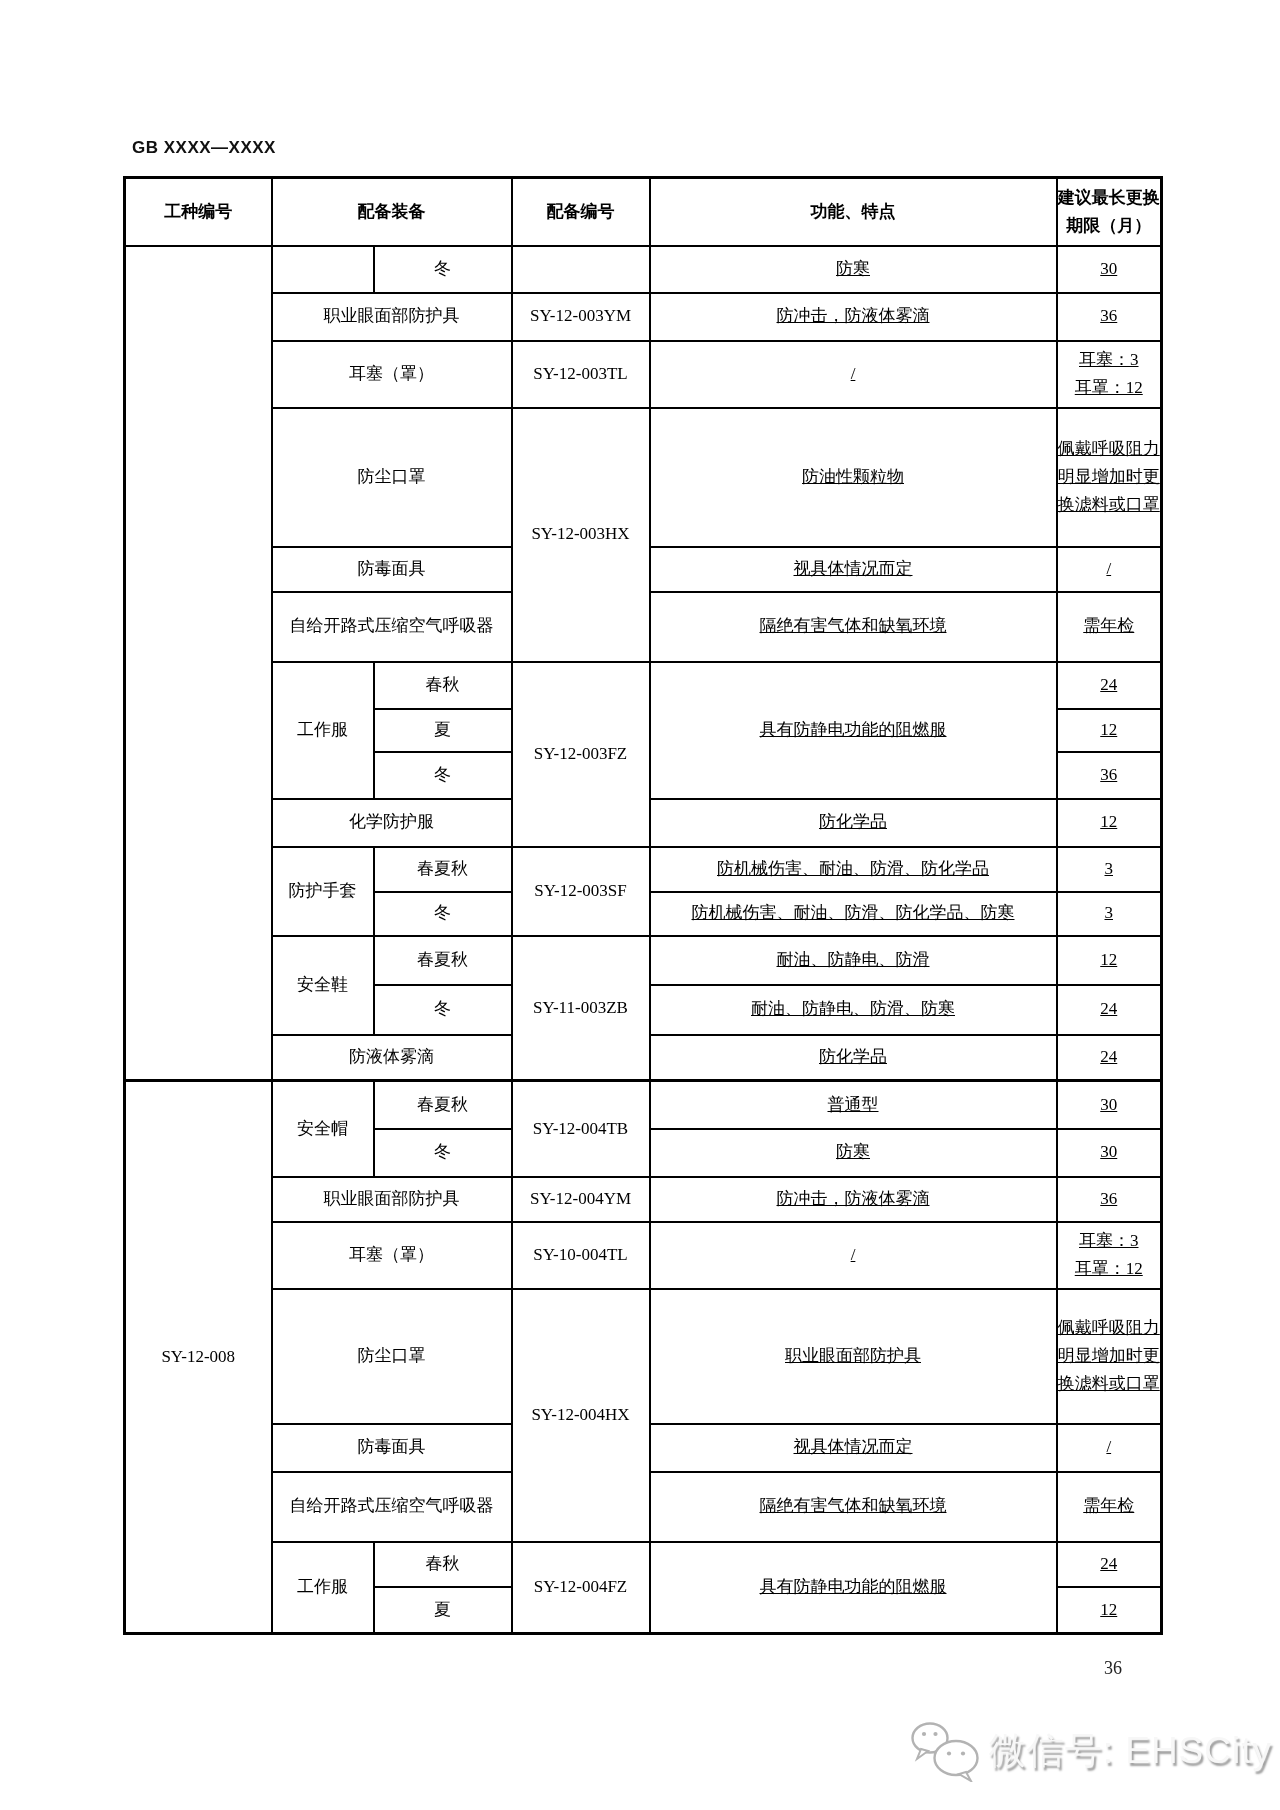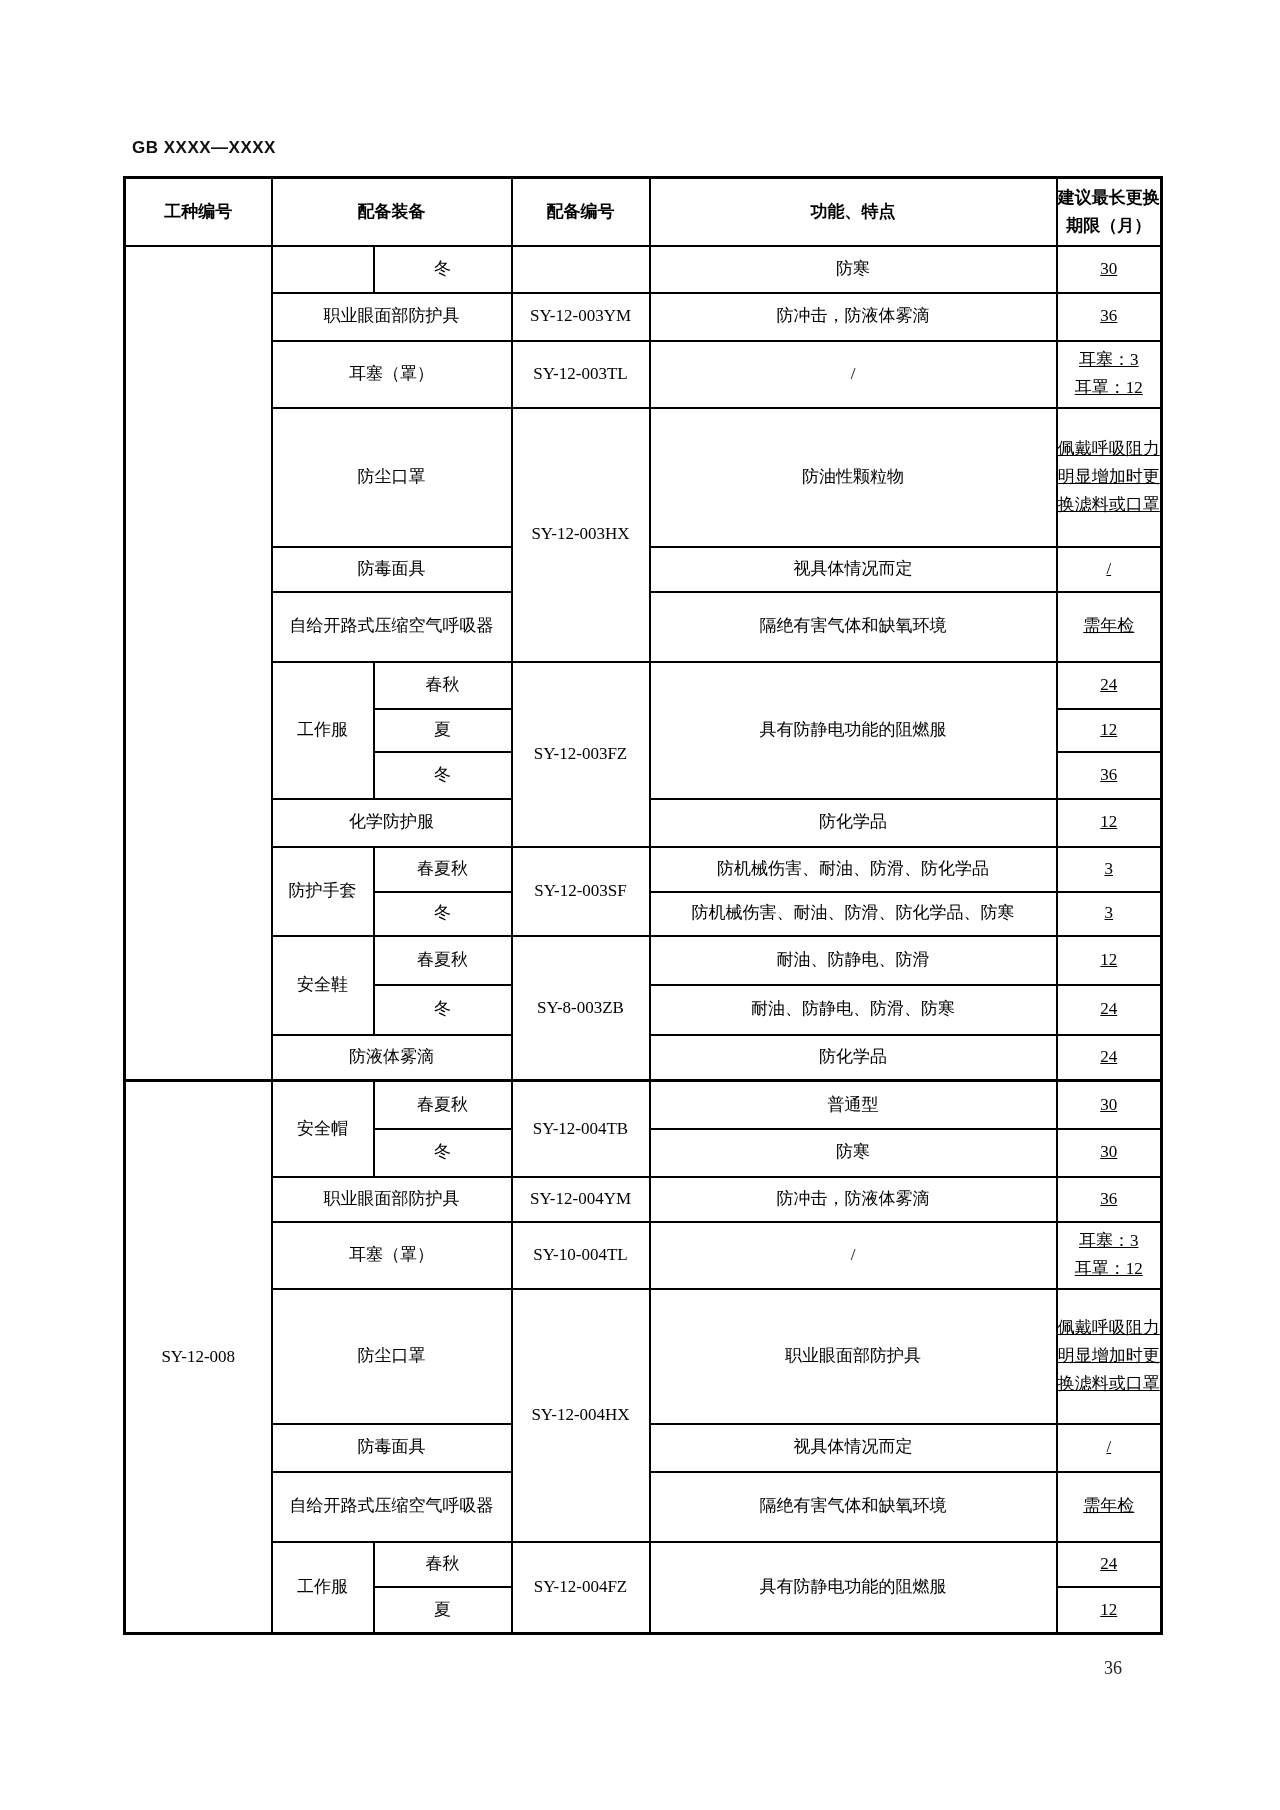--- a/index.html
+++ b/index.html
@@ -43,21 +43,21 @@
     color: #000;
   }
   .header-row td {
     font-weight: bold;
     font-size: 18px;
     border-bottom: 3px solid #000;
     line-height: 28px;
   }
   .hc4 { word-break: break-all; padding: 0 6px; }
   tr.section-start td { border-top: 3px solid #000; }
-  td.c3 { text-align: left; padding: 0 8px 0 12px; }
+  td.c3 { text-align: left; padding: 0 8px 0 12px; text-decoration: underline; }
   td.c4 {
     white-space: pre-line;
     word-break: break-all;
     padding: 0 6px;
     line-height: 29px;
     text-decoration: underline;
   }
   td.wrapnarrow {
     word-break: break-all;
     padding: 0 26px;
@@ -178,21 +178,21 @@
           <td class="c4">3</td>
         </tr>
         <tr style="height: 44px;">
           <td class="c1b">冬</td>
           <td class="c3">防机械伤害、耐油、防滑、防化学品、防寒</td>
           <td class="c4">3</td>
         </tr>
         <tr style="height: 49px;">
           <td rowspan="2" class="c1a">安全鞋</td>
           <td class="c1b">春夏秋</td>
-          <td rowspan="3" class="c2">SY-8-003ZB</td>
+          <td rowspan="3" class="c2">SY-11-003ZB</td>
           <td class="c3">耐油、防静电、防滑</td>
           <td class="c4">12</td>
         </tr>
         <tr style="height: 50px;">
           <td class="c1b">冬</td>
           <td class="c3">耐油、防静电、防滑、防寒</td>
           <td class="c4">24</td>
         </tr>
         <tr style="height: 46px;">
           <td colspan="2" class="c1">防液体雾滴</td>
@@ -250,14 +250,33 @@
         </tr>
         <tr style="height: 47px;">
           <td class="c1b">夏</td>
           <td class="c4">12</td>
         </tr>
       </tbody>
     </table>
 
   <div class="page-number">36</div>
 
+  <div class="wechat-brand">
+    <span>
+      <svg class="wechat-icon-svg" width="72" height="62" viewBox="0 0 72 62">
+        <g fill="#ffffff" stroke="#b3b3b3" stroke-width="2.4">
+          <ellipse cx="21" cy="18" rx="17.5" ry="14.5"></ellipse>
+          <path d="M 12 29 L 8 39 L 19 31 Z" stroke-width="2"></path>
+        </g>
+        <circle cx="15" cy="14" r="2.1" fill="#b3b3b3"></circle>
+        <circle cx="26.5" cy="14" r="2.1" fill="#b3b3b3"></circle>
+        <g fill="#ffffff" stroke="#b3b3b3" stroke-width="2.4">
+          <ellipse cx="47" cy="38" rx="21.5" ry="17"></ellipse>
+          <path d="M 57 52 L 62 61 L 50 54 Z" stroke-width="2"></path>
+        </g>
+        <circle cx="40" cy="33.5" r="2.1" fill="#b3b3b3"></circle>
+        <circle cx="54" cy="33.5" r="2.1" fill="#b3b3b3"></circle>
+      </svg>
+    </span>
+    <span class="wechat-text">微信号: EHSCity</span>
+  </div>
 
 </div>
 
 </body></html>

